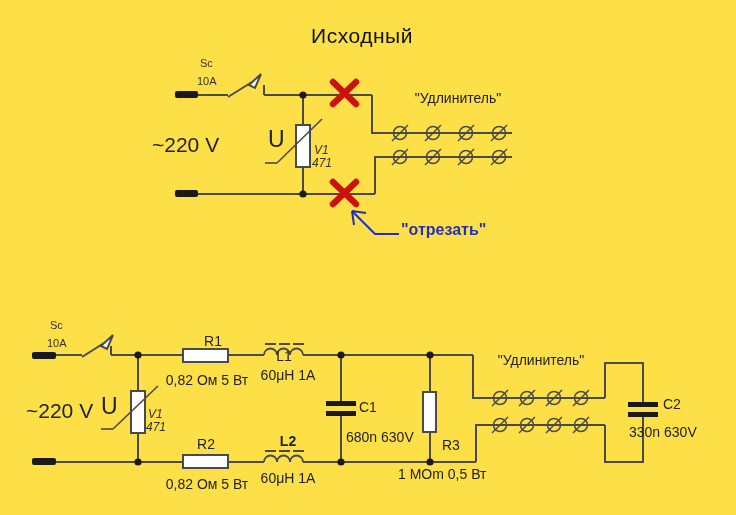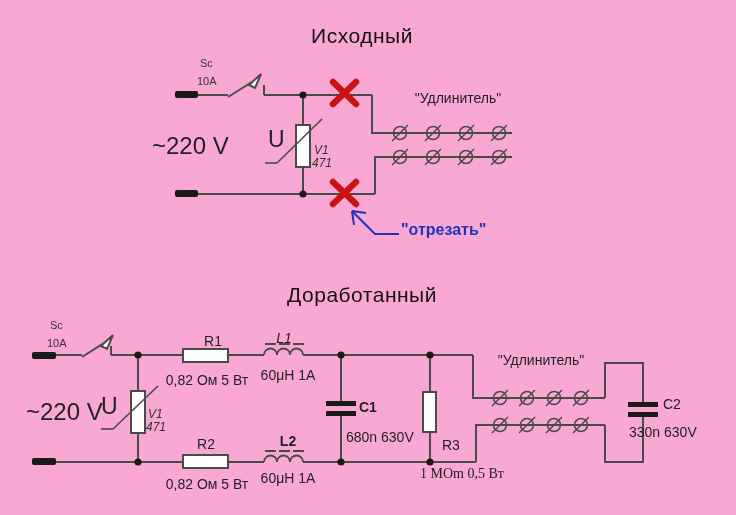--- a/index.html
+++ b/index.html
@@ -1,25 +1,25 @@
 <!DOCTYPE html>
 <html><head>
 <meta charset="utf-8">
 <style>
   html,body{margin:0;padding:0;background:#ffffff;}
   #stage{
-    position:relative;width:736px;height:515px;background:#f9a8d4;overflow:hidden;
+    position:relative;width:736px;height:515px;background:#fde047;overflow:hidden;
     font-family:"Liberation Sans","DejaVu Sans",sans-serif;color:#222;
   }
   #schematic-svg{position:absolute;left:0;top:0;}
   .lbl{position:absolute;white-space:nowrap;font-size:14px;color:#222;line-height:1;}
   .ctr{transform:translateX(-50%);}
   .title{font-size:21px;color:#111;letter-spacing:0.5px;}
   .sw{font-size:11px;color:#333;}
-  .volt{font-size:24px;color:#222;}
+  .volt{font-size:21px;color:#222;}
   .uletter{font-size:23px;color:#222;}
   .tiny{font-size:12px;color:#333;font-style:italic;}
   .cutnote{font-size:16px;font-weight:bold;color:#2230bb;}
 </style>
 </head>
 <body>
 
 <div id="stage">
 
   <svg id="schematic-svg" width="736" height="515" viewBox="0 0 736 515">
@@ -225,42 +225,41 @@
   <div class="lbl title ctr" style="left:362px;top:25px;">Исходный</div>
   <div class="lbl sw" style="left:200px;top:58px;">Sc</div>
   <div class="lbl sw" style="left:197px;top:76px;">10A</div>
   <div class="lbl volt" style="left:152px;top:134px;">~220 V</div>
   <div class="lbl uletter" style="left:268px;top:128px;">U</div>
   <div class="lbl tiny" style="left:314px;top:144px;">V1</div>
   <div class="lbl tiny" style="left:312px;top:157px;">471</div>
   <div class="lbl ctr" style="left:458px;top:91px;">"Удлинитель"</div>
   <div class="lbl cutnote" style="left:401px;top:222px;">"отрезать"</div>
 
-  <div class="lbl title ctr" style="left:362px;top:284px;">Доработанный</div>
   <div class="lbl sw" style="left:50px;top:320px;">Sc</div>
   <div class="lbl sw" style="left:47px;top:338px;">10A</div>
   <div class="lbl volt" style="left:26px;top:400px;">~220 V</div>
   <div class="lbl uletter" style="left:101px;top:395px;">U</div>
   <div class="lbl tiny" style="left:148px;top:408px;">V1</div>
   <div class="lbl tiny" style="left:146px;top:421px;">471</div>
 
   <div class="lbl ctr" style="left:206px;top:334px;margin-left:7px;">R1</div>
   <div class="lbl ctr" style="left:207px;top:373px;">0,82 Ом 5 Вт</div>
-  <div class="lbl ctr" style="left:284px;top:331px;font-style:italic;">L1</div>
+  <div class="lbl ctr" style="left:284px;top:349px;">L1</div>
   <div class="lbl ctr" style="left:288px;top:368px;">60μH 1A</div>
 
   <div class="lbl ctr" style="left:206px;top:437px;text-align:right;">R2</div>
   <div class="lbl ctr" style="left:207px;top:477px;">0,82 Ом 5 Вт</div>
   <div class="lbl ctr" style="left:288px;top:434px;font-weight:bold;">L2</div>
   <div class="lbl ctr" style="left:288px;top:471px;">60μH 1A</div>
 
-  <div class="lbl" style="left:359px;top:400px;font-weight:bold;">C1</div>
+  <div class="lbl" style="left:359px;top:400px;">C1</div>
   <div class="lbl" style="left:346px;top:430px;">680n 630V</div>
 
   <div class="lbl" style="left:442px;top:438px;">R3</div>
-  <div class="lbl" style="left:420px;top:467px;font-family:Liberation Serif, serif;">1 MOm 0,5 Вт</div>
+  <div class="lbl" style="left:398px;top:467px;">1 MOm 0,5 Вт</div>
 
   <div class="lbl ctr" style="left:541px;top:353px;">"Удлинитель"</div>
 
   <div class="lbl" style="left:663px;top:397px;">C2</div>
   <div class="lbl" style="left:629px;top:425px;">330n 630V</div>
 
 </div>
 
 </body></html>

